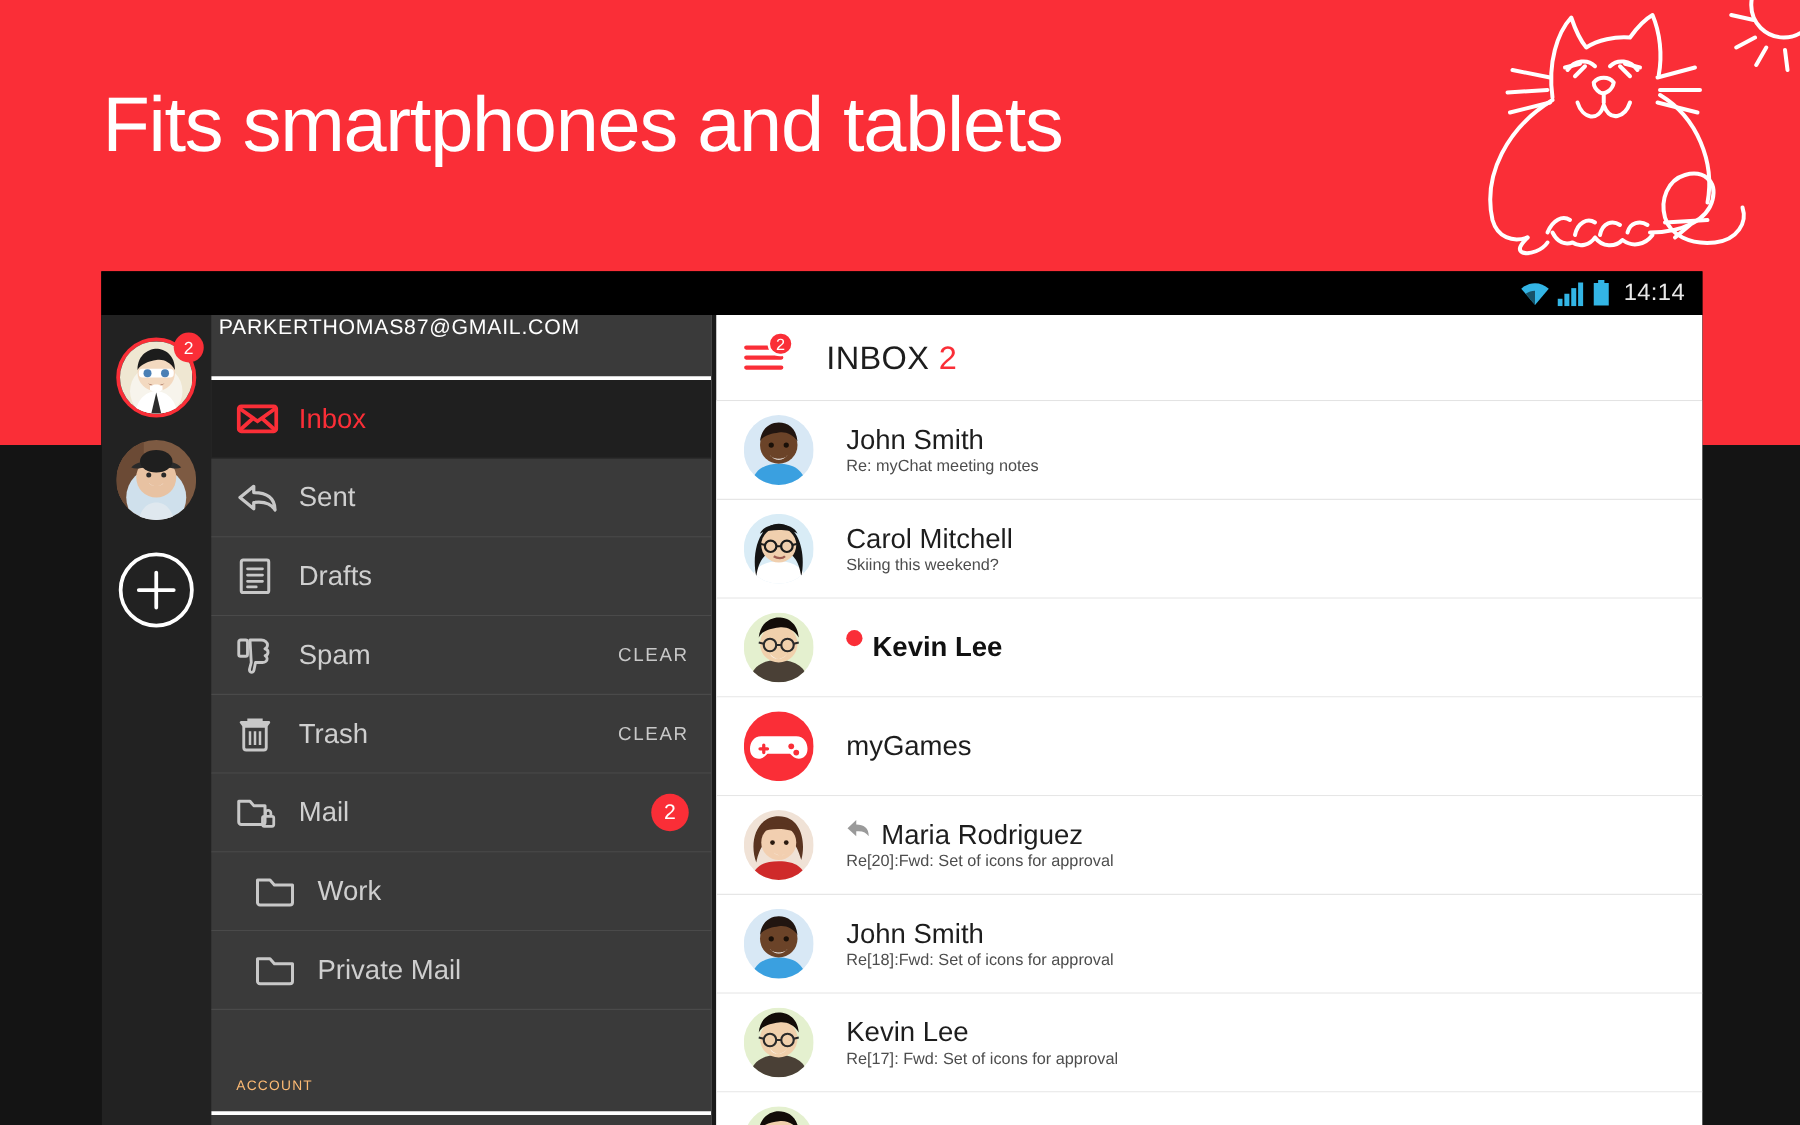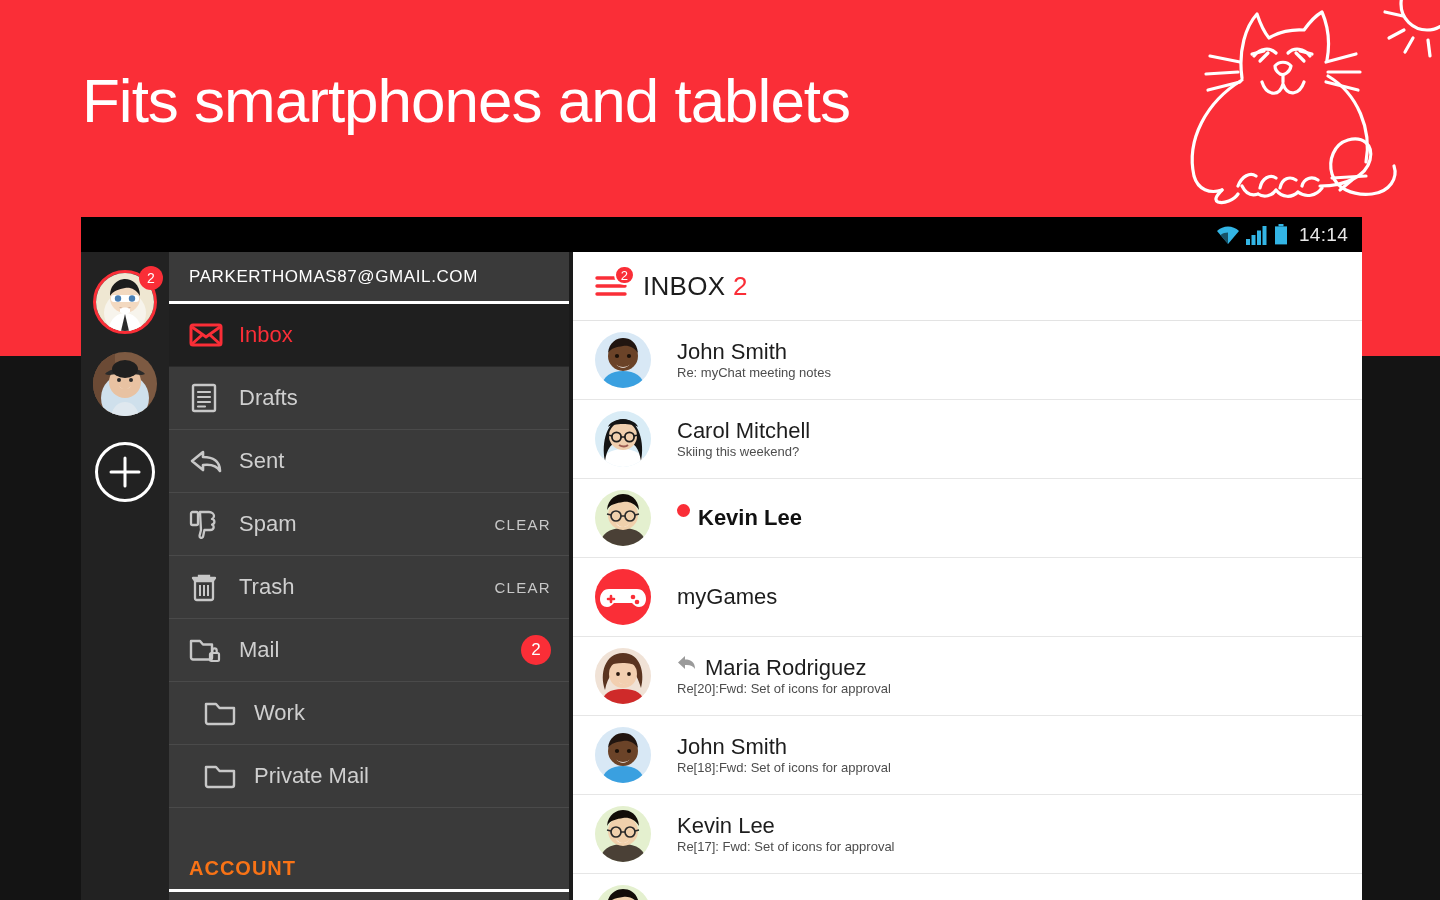--- a/index.html
+++ b/index.html
@@ -84,22 +84,22 @@
     border:3px solid #ffffff; display:flex;
     align-items:center; justify-content:center; margin-top:8px;
   }
 
   
   #folder-sidebar {
     width:400px; flex:0 0 400px; background:#3a3a3a;
     position:relative; overflow:hidden;
   }
   #account-email-row {
-    height:52px; display:flex; align-items:center;
-    padding-left:20px; border-bottom:3px solid #ffffff;
+    height:52px; display:flex; 
+    padding-left:6px; border-bottom:3px solid #ffffff;
     background:#3a3a3a;
   }
   #account-email-row .email-text {
     color:#ffffff; font-size:17px; letter-spacing:0.6px;
   }
   .folder-row {
     height:63px; display:flex; align-items:center;
     padding-left:20px; padding-right:18px;
     border-bottom:1px solid #4a4a4a; background:#3a3a3a;
     position:relative;
@@ -122,39 +122,39 @@
     color:#fff; font-size:17px; display:flex; align-items:center;
     justify-content:center; padding:0 7px;
   }
   #folder-gap { height:40px; background:#3a3a3a; }
   #account-section-header {
     height:44px; display:flex; align-items:center;
     padding-left:20px; border-bottom:3px solid #ffffff;
     background:#3a3a3a;
   }
   #account-section-header span {
-    color:#f97316; font-size:20px; letter-spacing:1px;font-weight:bold;
+    color:#fdba74; font-size:11px; letter-spacing:1px;
   }
   #account-partial-row {
     height:40px; display:flex; align-items:center;
     padding-left:20px; background:#3a3a3a;
   }
 
   
   #mail-panel {
     flex:1; background:#ffffff; position:relative; overflow:hidden;
     border-left:4px solid #1a1a1a;
   }
   #inbox-header {
     height:69px; display:flex; align-items:center;
     padding-left:22px; border-bottom:1px solid #e3e3e3;
   }
   #hamburger-wrap { position:relative; width:38px; height:30px; }
   #inbox-title {
-    font-size:26px; color:#1d1d1d; margin-left:10px; letter-spacing:0.3px;
+    font-size:26px; color:#1d1d1d; margin-left:28px; letter-spacing:0.3px;
   }
   #inbox-title .count { color:#fa2e37; }
 
   .mail-row {
     height:79px; display:flex; align-items:center;
     padding-left:22px; padding-right:16px;
     border-bottom:1px solid #e6e6e6; background:#fff;
   }
   .mail-avatar {
     width:56px; height:56px; border-radius:50%; flex:0 0 56px;
@@ -310,34 +310,34 @@
               <svg width="34" height="26" viewBox="0 0 34 26">
                 <rect x="2" y="3" width="30" height="20" rx="2" fill="none" stroke="#fa2e37" stroke-width="3"></rect>
                 <path d="M3 5 L17 15 L31 5" fill="none" stroke="#fa2e37" stroke-width="3"></path>
                 <path d="M3 22 L13 13 M31 22 L21 13" fill="none" stroke="#fa2e37" stroke-width="3"></path>
               </svg>
             </span>
             <span class="folder-label">Inbox</span>
           </div>
           <div class="folder-row">
             <span class="folder-icon">
+              <svg width="34" height="26" viewBox="0 0 34 26">
+                <path d="M14 4 L3 13 L14 22 L14 17 C22 16 28 18 31 23 C31 13 24 9 14 9 Z" fill="none" stroke="#c8c8c8" stroke-width="2.6" stroke-linejoin="round"></path>
+              </svg>
+            </span>
+            <span class="folder-label">Sent</span>
+          </div>
+          <div class="folder-row">
+            <span class="folder-icon">
               <svg width="30" height="30" viewBox="0 0 30 30">
                 <rect x="4" y="2" width="22" height="26" rx="1.5" fill="none" stroke="#c8c8c8" stroke-width="2.4"></rect>
                 <path d="M9 9 H21 M9 14 H21 M9 19 H21 M9 23.5 H16" stroke="#c8c8c8" stroke-width="2.2" stroke-linecap="round"></path>
               </svg>
             </span>
             <span class="folder-label">Drafts</span>
-          </div>
-          <div class="folder-row">
-            <span class="folder-icon">
-              <svg width="34" height="26" viewBox="0 0 34 26">
-                <path d="M14 4 L3 13 L14 22 L14 17 C22 16 28 18 31 23 C31 13 24 9 14 9 Z" fill="none" stroke="#c8c8c8" stroke-width="2.6" stroke-linejoin="round"></path>
-              </svg>
-            </span>
-            <span class="folder-label">Sent</span>
           </div>
           <div class="folder-row">
             <span class="folder-icon">
               <svg width="30" height="30" viewBox="0 0 30 30">
                 <rect x="2" y="3" width="7" height="13" rx="1.5" fill="none" stroke="#c8c8c8" stroke-width="2.3"></rect>
                 <path d="M11 3 h9 c3 0 5 2 5 4 c0 1.5-1 2.5-2 3 c1.4 .3 2.4 1.4 2.4 2.8 c0 1.4-1 2.5-2.3 2.8 c1 .5 1.6 1.4 1.6 2.4 c0 1.8-1.6 3-3.7 3 h-5.6 l-1.2 6 c-.3 1.5-1.6 2.3-2.6 1.8 c-1-.5-1.2-1.6-.9-2.8 L12 21 Z" fill="none" stroke="#c8c8c8" stroke-width="2.3" stroke-linejoin="round"></path>
               </svg>
             </span>
             <span class="folder-label">Spam</span>
             <span class="folder-action">CLEAR</span>

